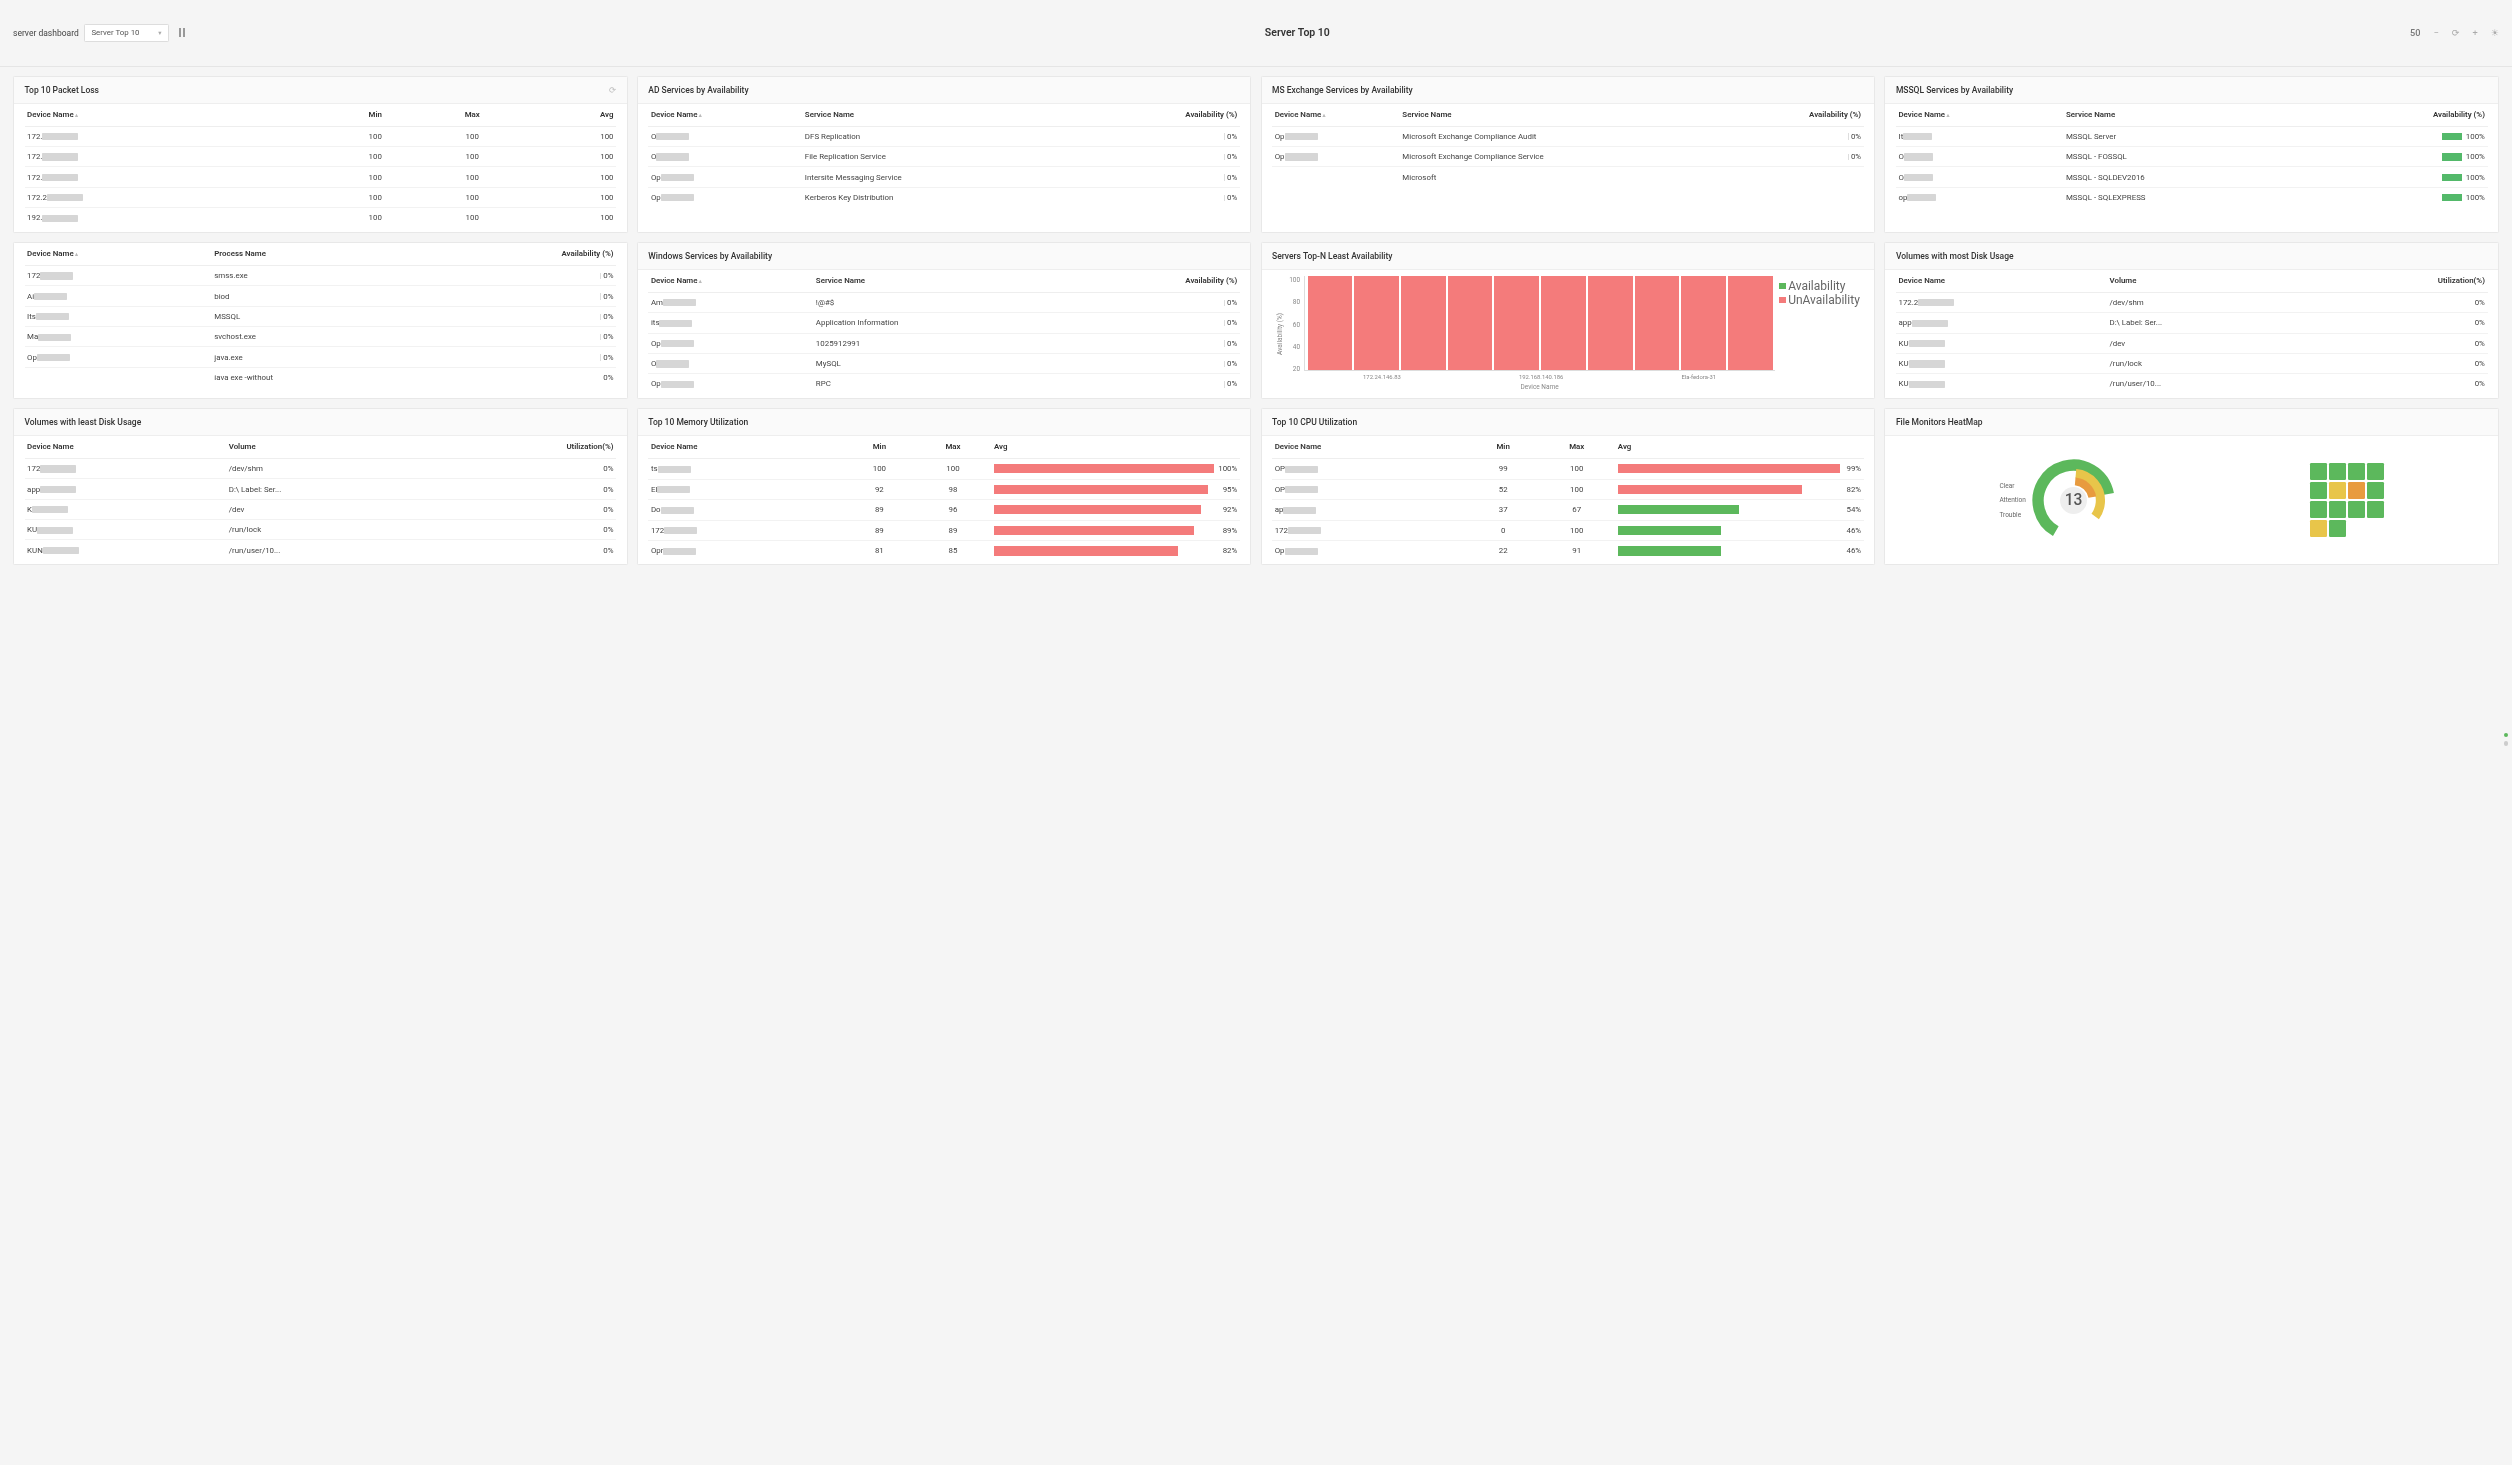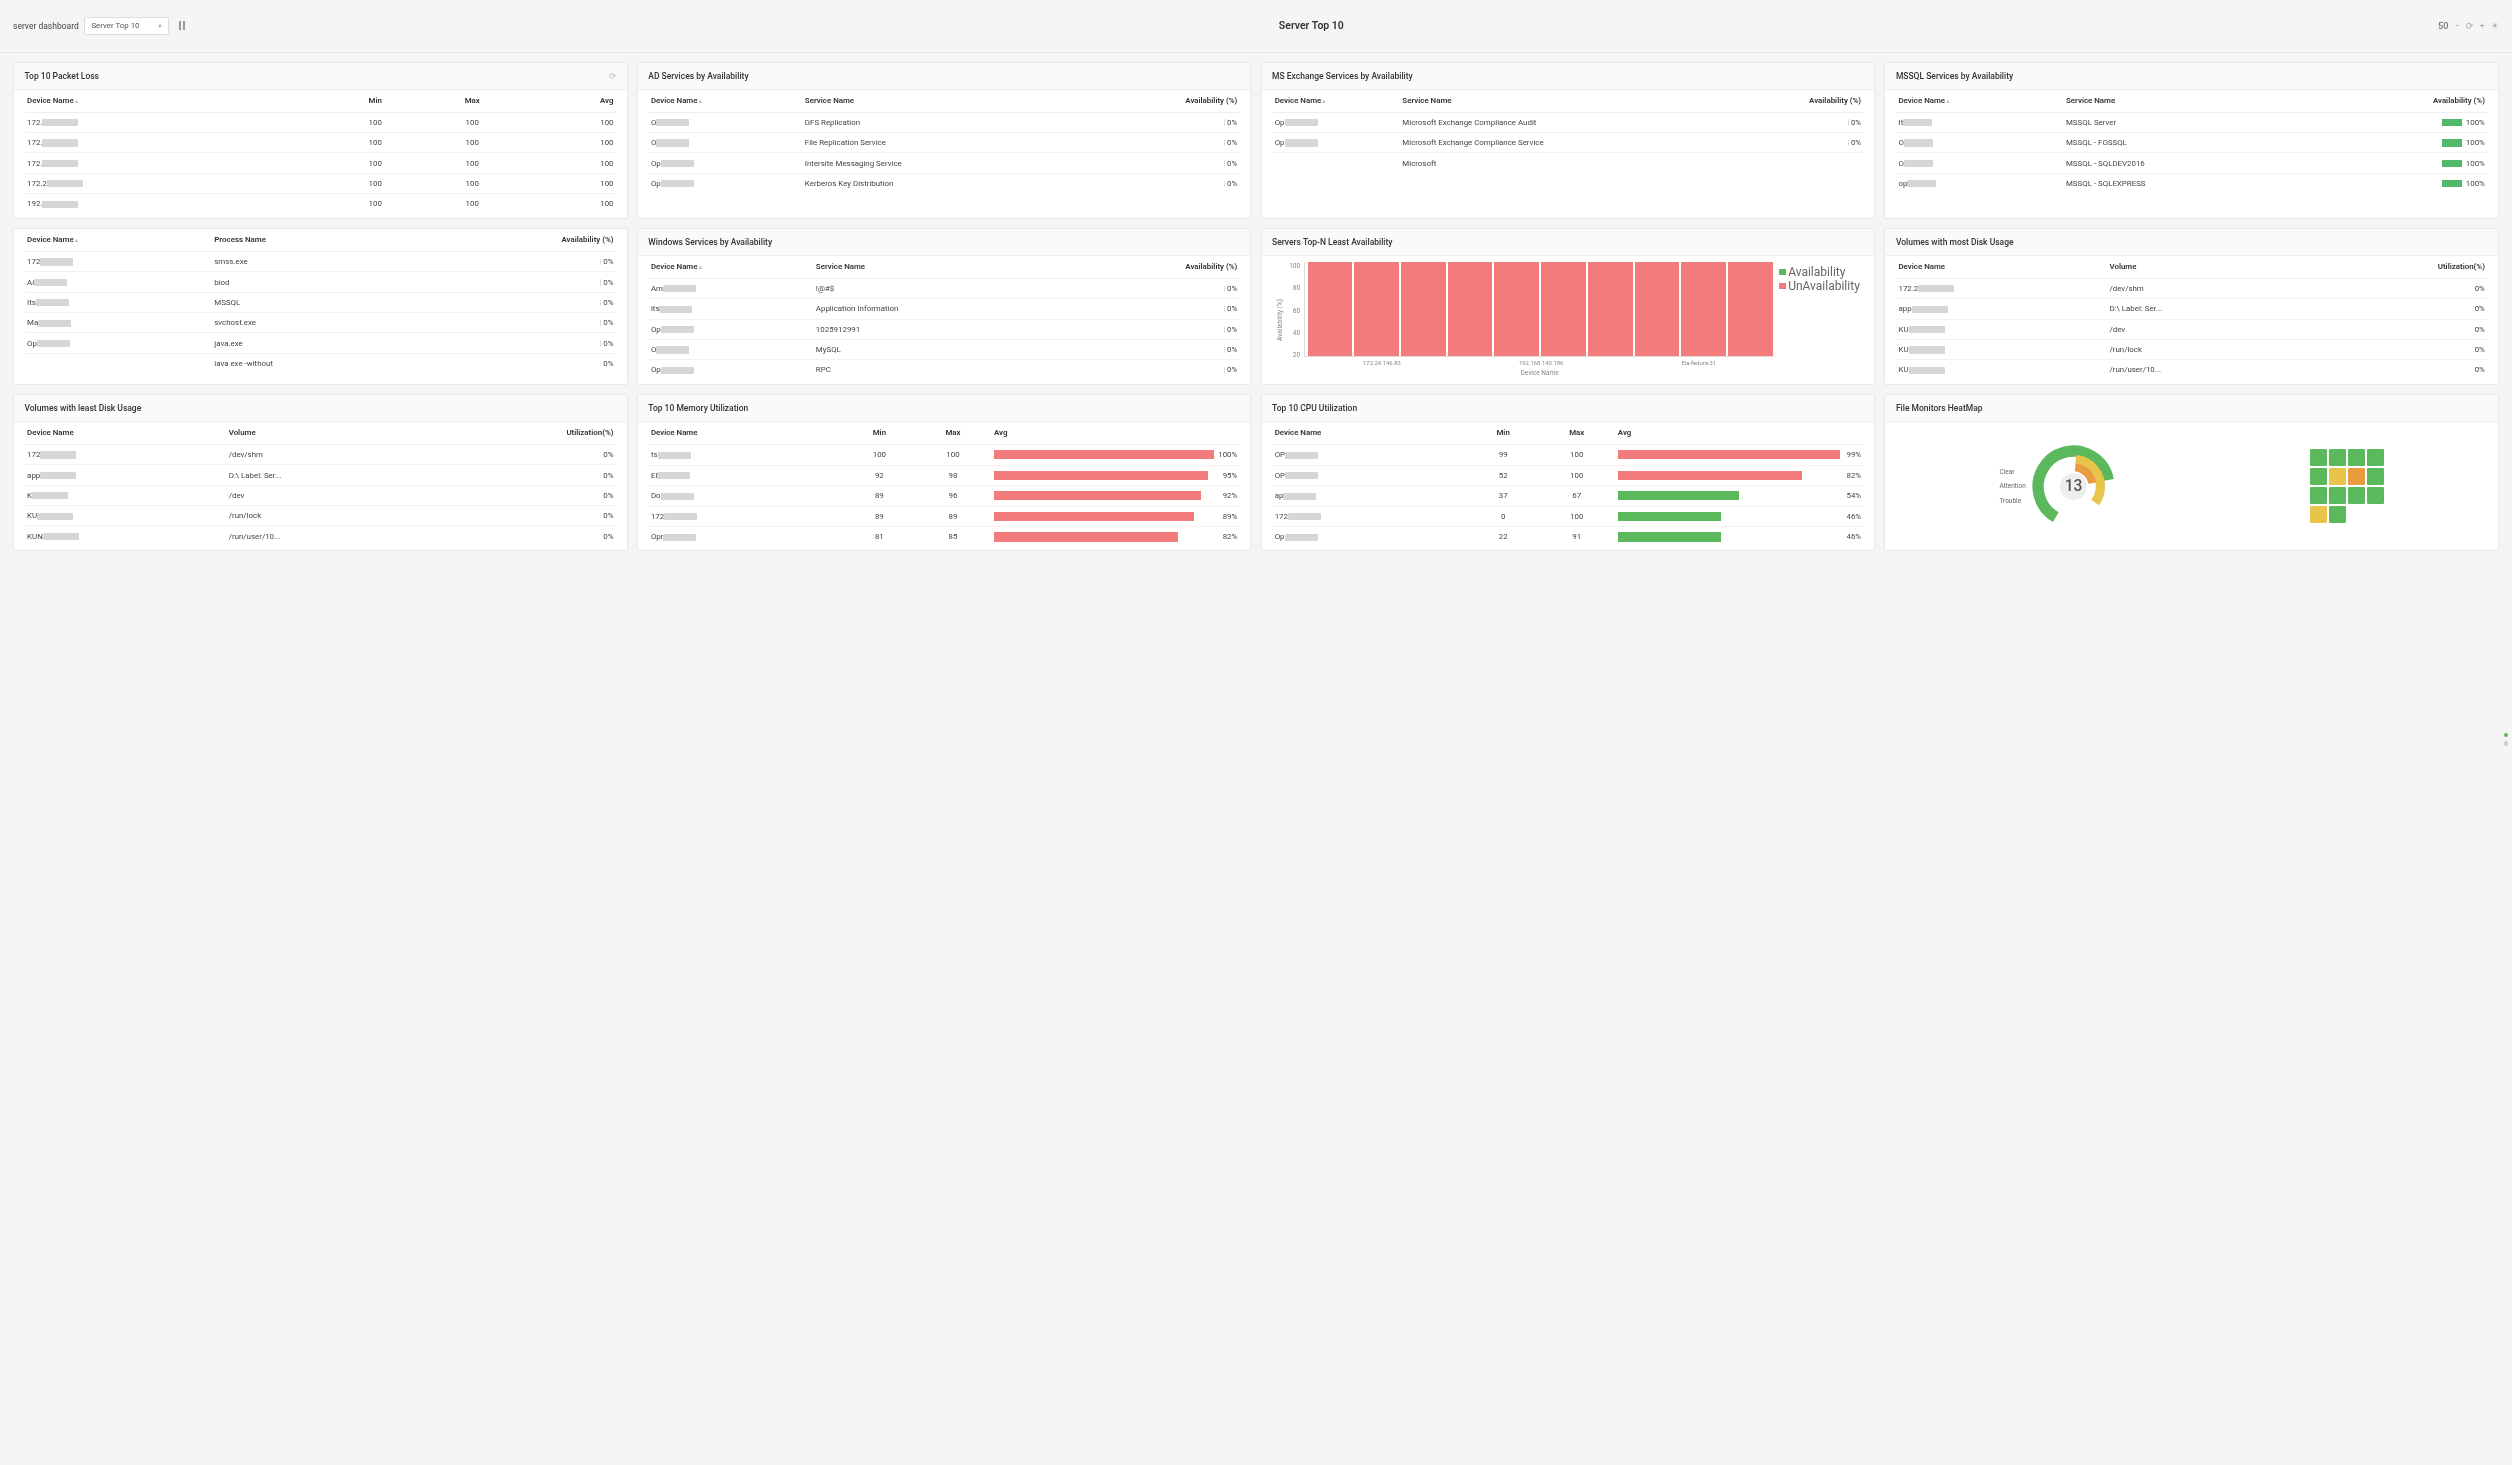--- a/index.html
+++ b/index.html
@@ -1,25 +1,25 @@
 <!DOCTYPE html>
 <html style="font-size:10.5px"><head>
 <meta charset="utf-8">
 <style>
 *{box-sizing:border-box;margin:0;padding:0}
 body{font-family:-apple-system,BlinkMacSystemFont,"Segoe UI",Roboto,sans-serif;background:#f5f5f5;color:#333;font-size:8.5px}
-.topbar{display:flex;align-items:center;padding:17px 13px;background:#f5f5f5;border-bottom:0.7px solid #e5e5e5}
+.topbar{display:flex;align-items:center;padding:24px 13px;background:#f5f5f5;border-bottom:0.7px solid #e5e5e5}
 .topbar-left{display:flex;align-items:center;gap:5.2px}
 .topbar-label{font-size:8.5px;color:#444}
 .dropdown{display:flex;align-items:center;background:#fff;border:0.7px solid #ddd;padding:3.3px 6.5px;border-radius:1.3px;min-width:85px;justify-content:space-between}
 .dropdown-val{font-size:7.9px;color:#555}
 .pause-icon{display:flex;gap:1.3px;margin-left:5.2px}
 .pause-icon span{width:2px;height:9.2px;background:#999}
 .topbar-title{flex:1;text-align:center;font-size:10.5px;font-weight:600;color:#333}
-.topbar-right{display:flex;align-items:center;gap:6px;font-size:9.2px;color:#999}
+.topbar-right{display:flex;align-items:center;gap:13px;font-size:9.2px;color:#999}
 .topbar-right .num{color:#777;font-weight:500}
 .icon-btn{cursor:pointer;color:#aaa;font-size:9.2px}
 .grid{display:grid;grid-template-columns:repeat(4,1fr);gap:9.2px;padding:9.2px 13px}
 .card{background:#fff;border:0.7px solid #e8e8e8;border-radius:1.3px;display:flex;flex-direction:column;height:157px;overflow:hidden}
 .card-header{padding:7.9px 10.5px;border-bottom:0.7px solid #eee;display:flex;align-items:center;justify-content:space-between;background:#fafafa}
 .card-title{font-size:8.5px;font-weight:500;color:#333}
 .refresh-icon{color:#bbb;font-size:8.5px}
 .card-body{flex:1;overflow:auto;padding:0 10.5px}
 table{width:100%;border-collapse:collapse;font-size:7.9px}
 th{text-align:left;font-weight:600;color:#333;padding:6.5px 2.6px;border-bottom:0.7px solid #eee;vertical-align:top}

